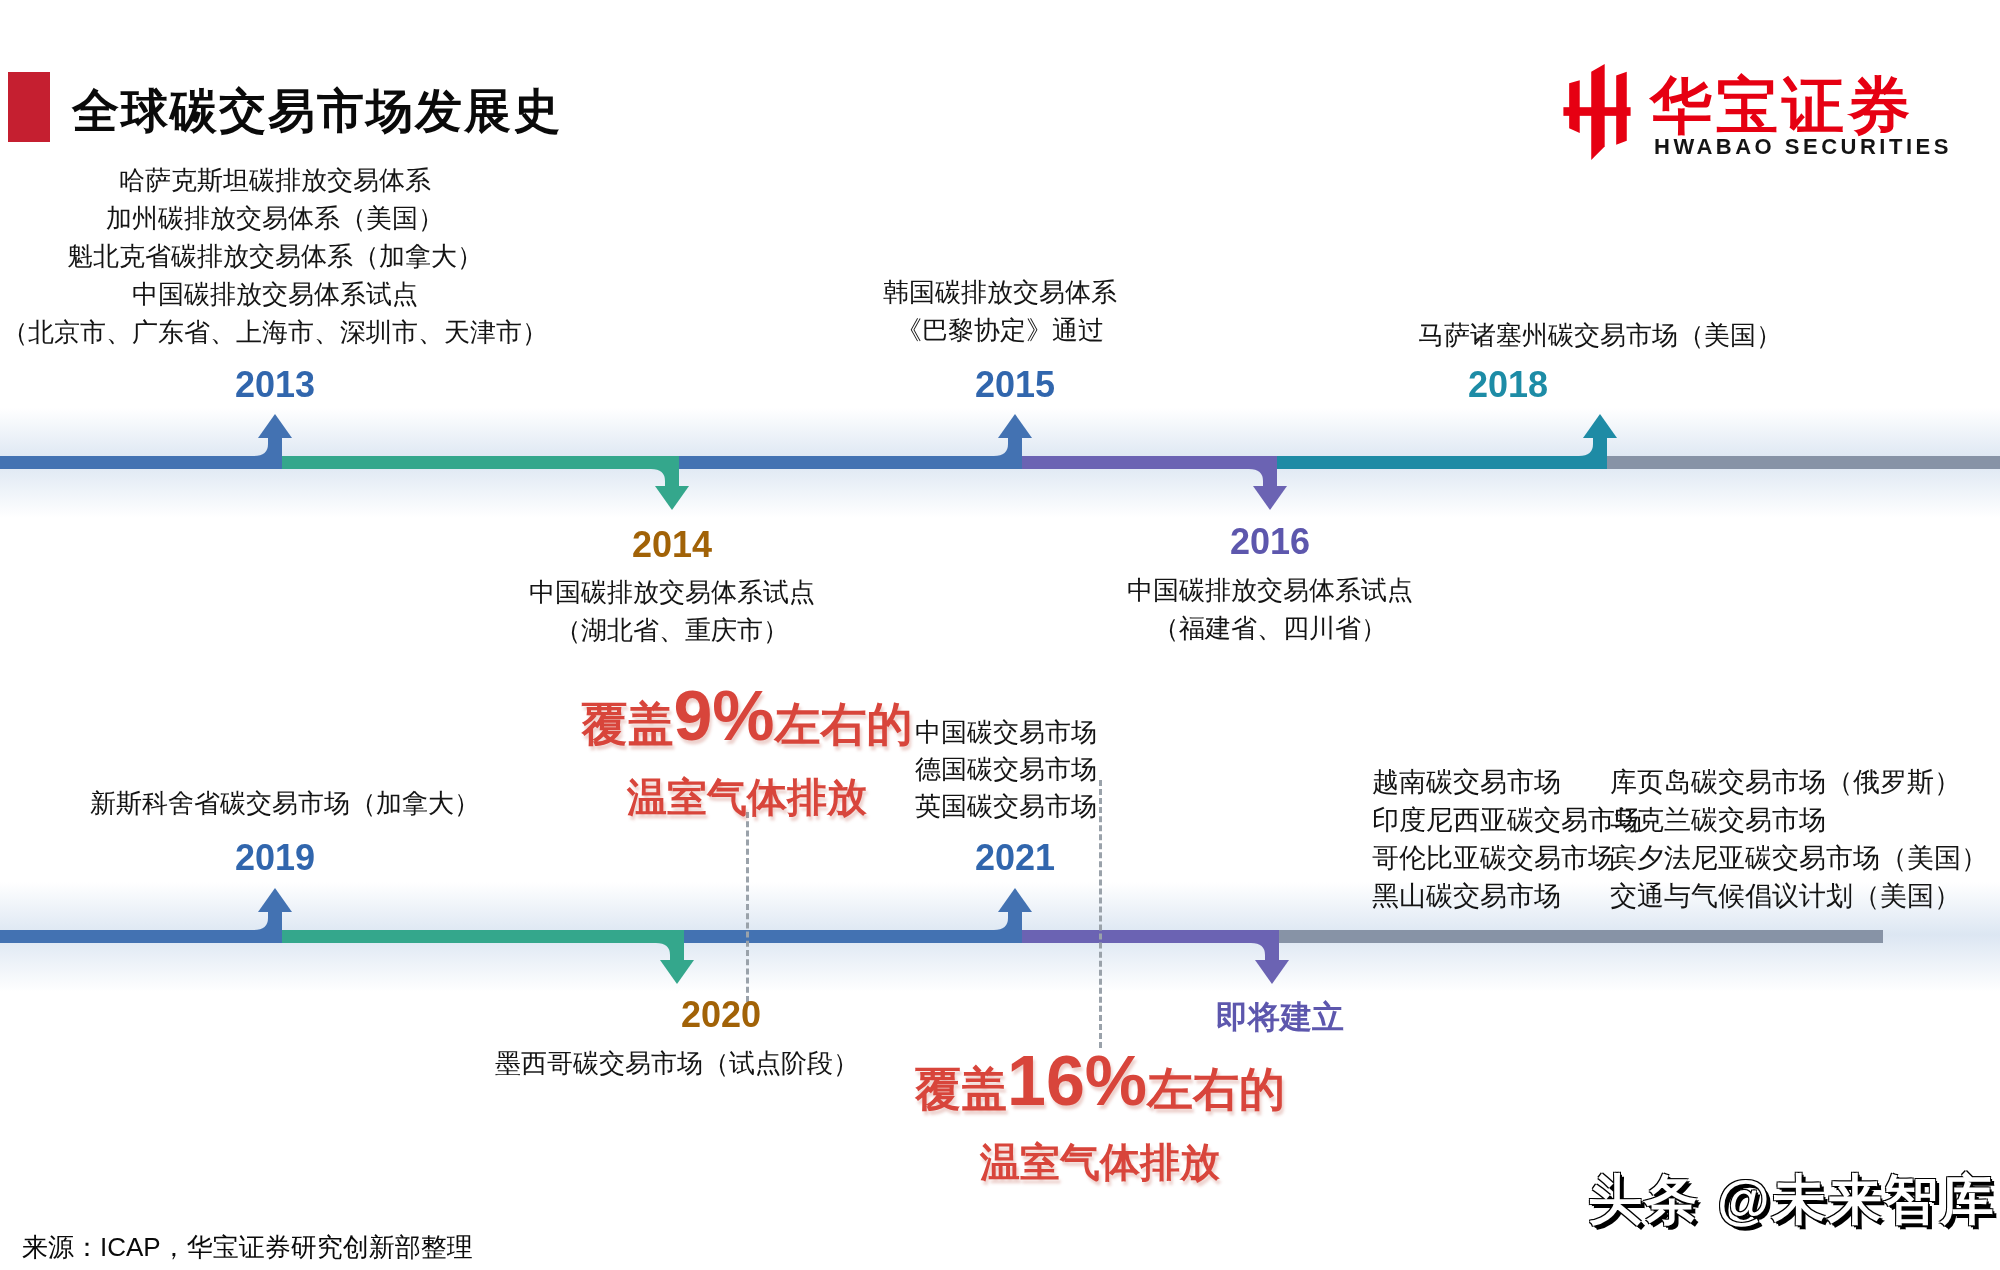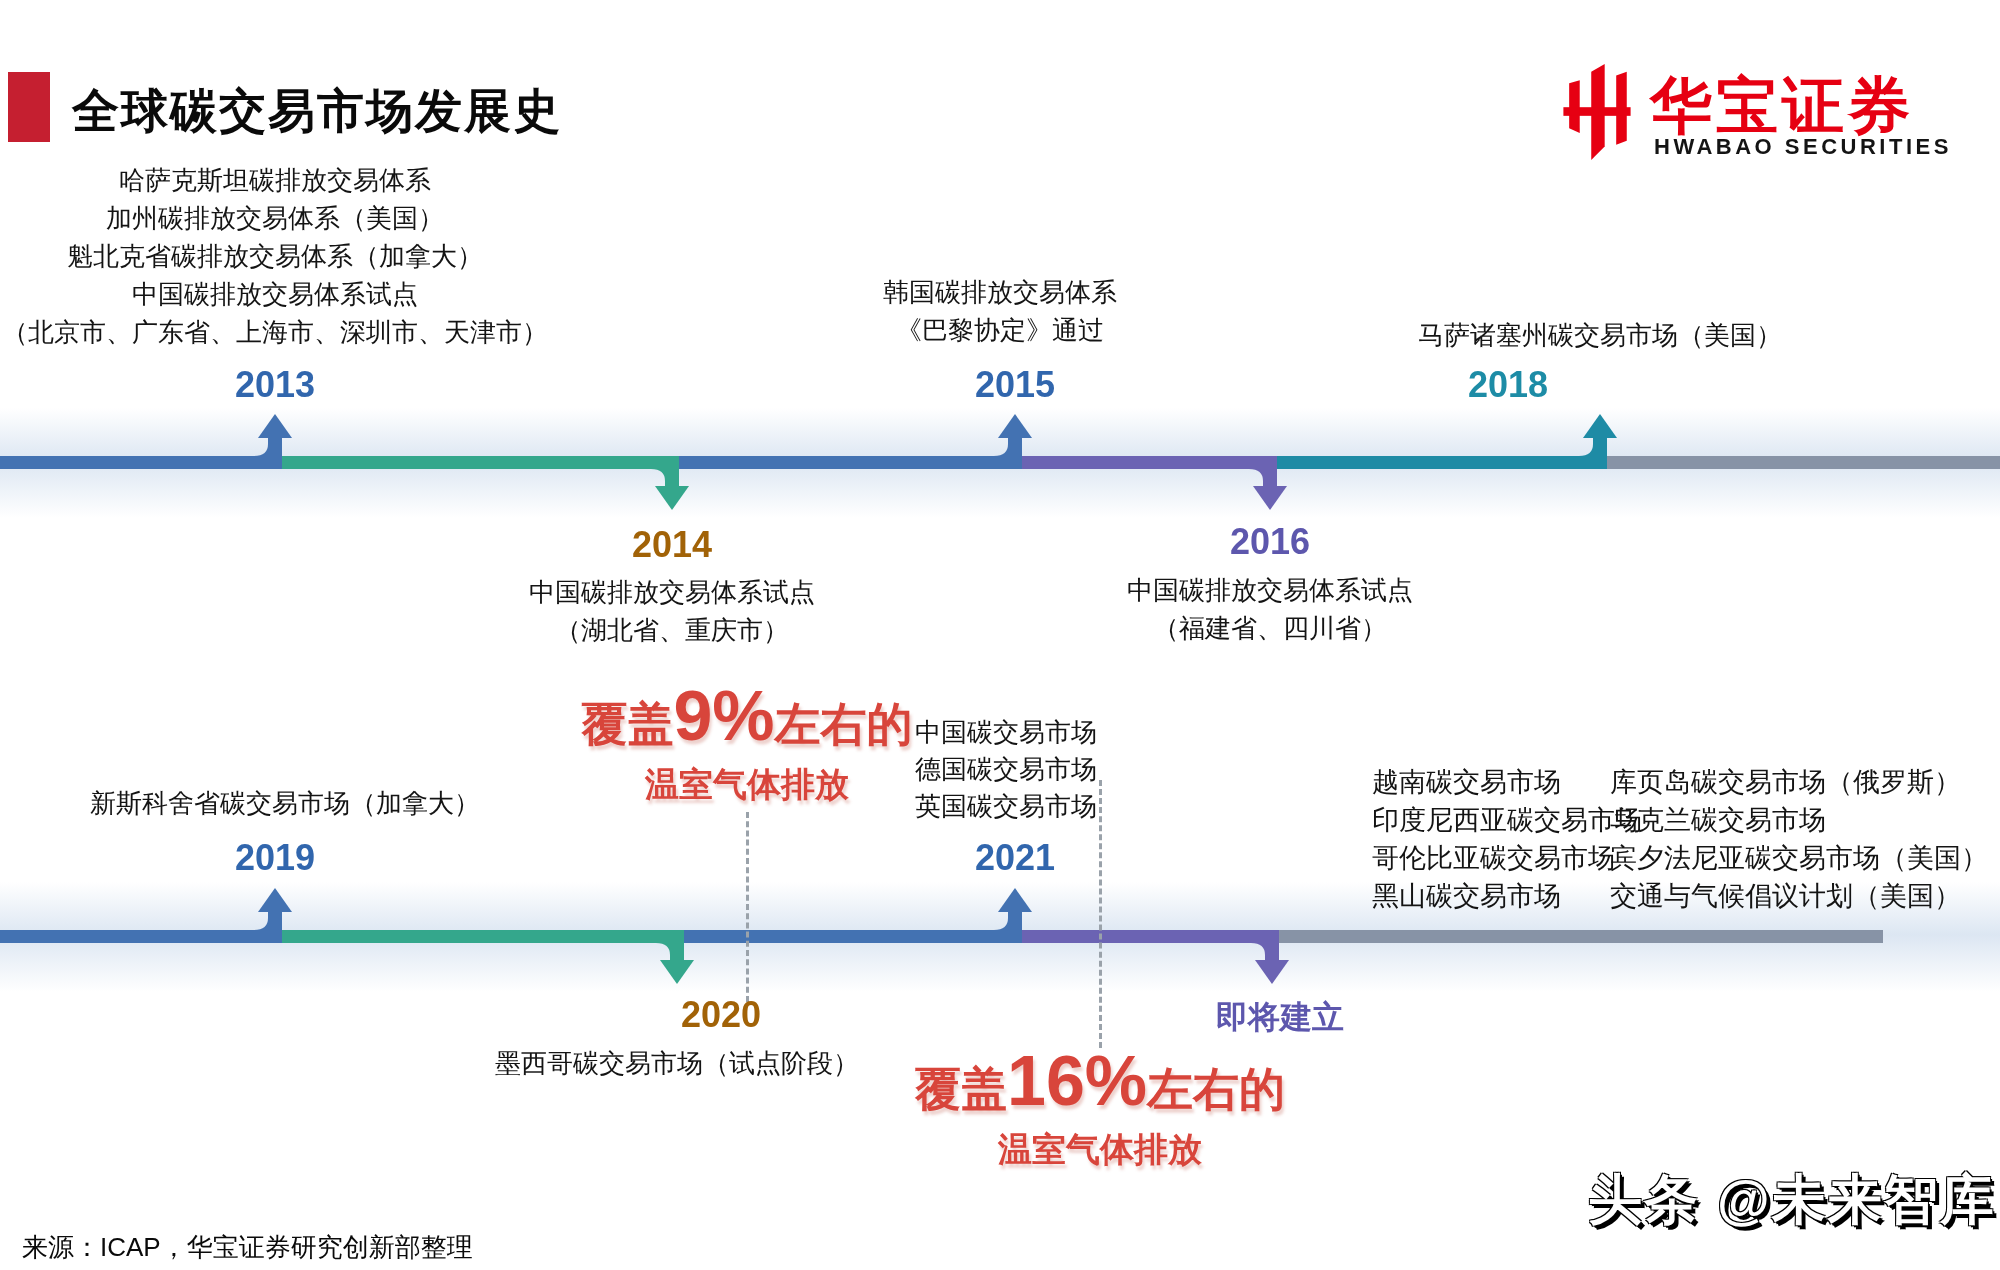--- a/index.html
+++ b/index.html
@@ -27,21 +27,21 @@
   #logo-latin{position:absolute;left:96px;top:74px;font-size:22px;font-weight:bold;color:#141414;letter-spacing:3.5px;text-align:right;}
   
   .evt{font-size:26px;line-height:38px;color:#141414;white-space:nowrap;}
   .year{font-size:36px;font-weight:bold;line-height:36px;white-space:nowrap;}
   .y-blue{color:#3166ad;} .y-green{color:#a16207;} .y-purple{color:#5d57ad;} .y-teal{color:#1d8ca6;}
   
   .cov{color:#d8453b;font-weight:bold;white-space:nowrap;text-align:center;
        text-shadow:2px 4px 3px rgba(190,90,75,.28);}
   .cov .r-sm{font-size:46px;}
   .cov .r-lg{font-size:70px;line-height:60px;}
-  .cov .line2{font-size:34px;margin-top:6px;}
+  .cov .line2{font-size:40px;margin-top:14px;}
   
   .dash{width:0;border-left:3px dashed #9aa2aa;}
   #dash1{left:746px;top:812px;height:190px;}
   #dash2{left:1099px;top:780px;height:268px;}
   
   .mkt-list{font-size:27px;line-height:38px;color:#141414;white-space:nowrap;}
   
   #source{left:10px;top:1230px;font-size:26px;color:#0a0a0a;margin-left:12px;}
   #watermark{left:1588px;top:1164px;font-size:54px;font-weight:bold;color:#ffffff;letter-spacing:2px;
     text-shadow:4px 4px 0 #000,-1px -1px 0 #000,1px -1px 0 #000,-1px 1px 0 #000,2px 2px 0 #000;}

